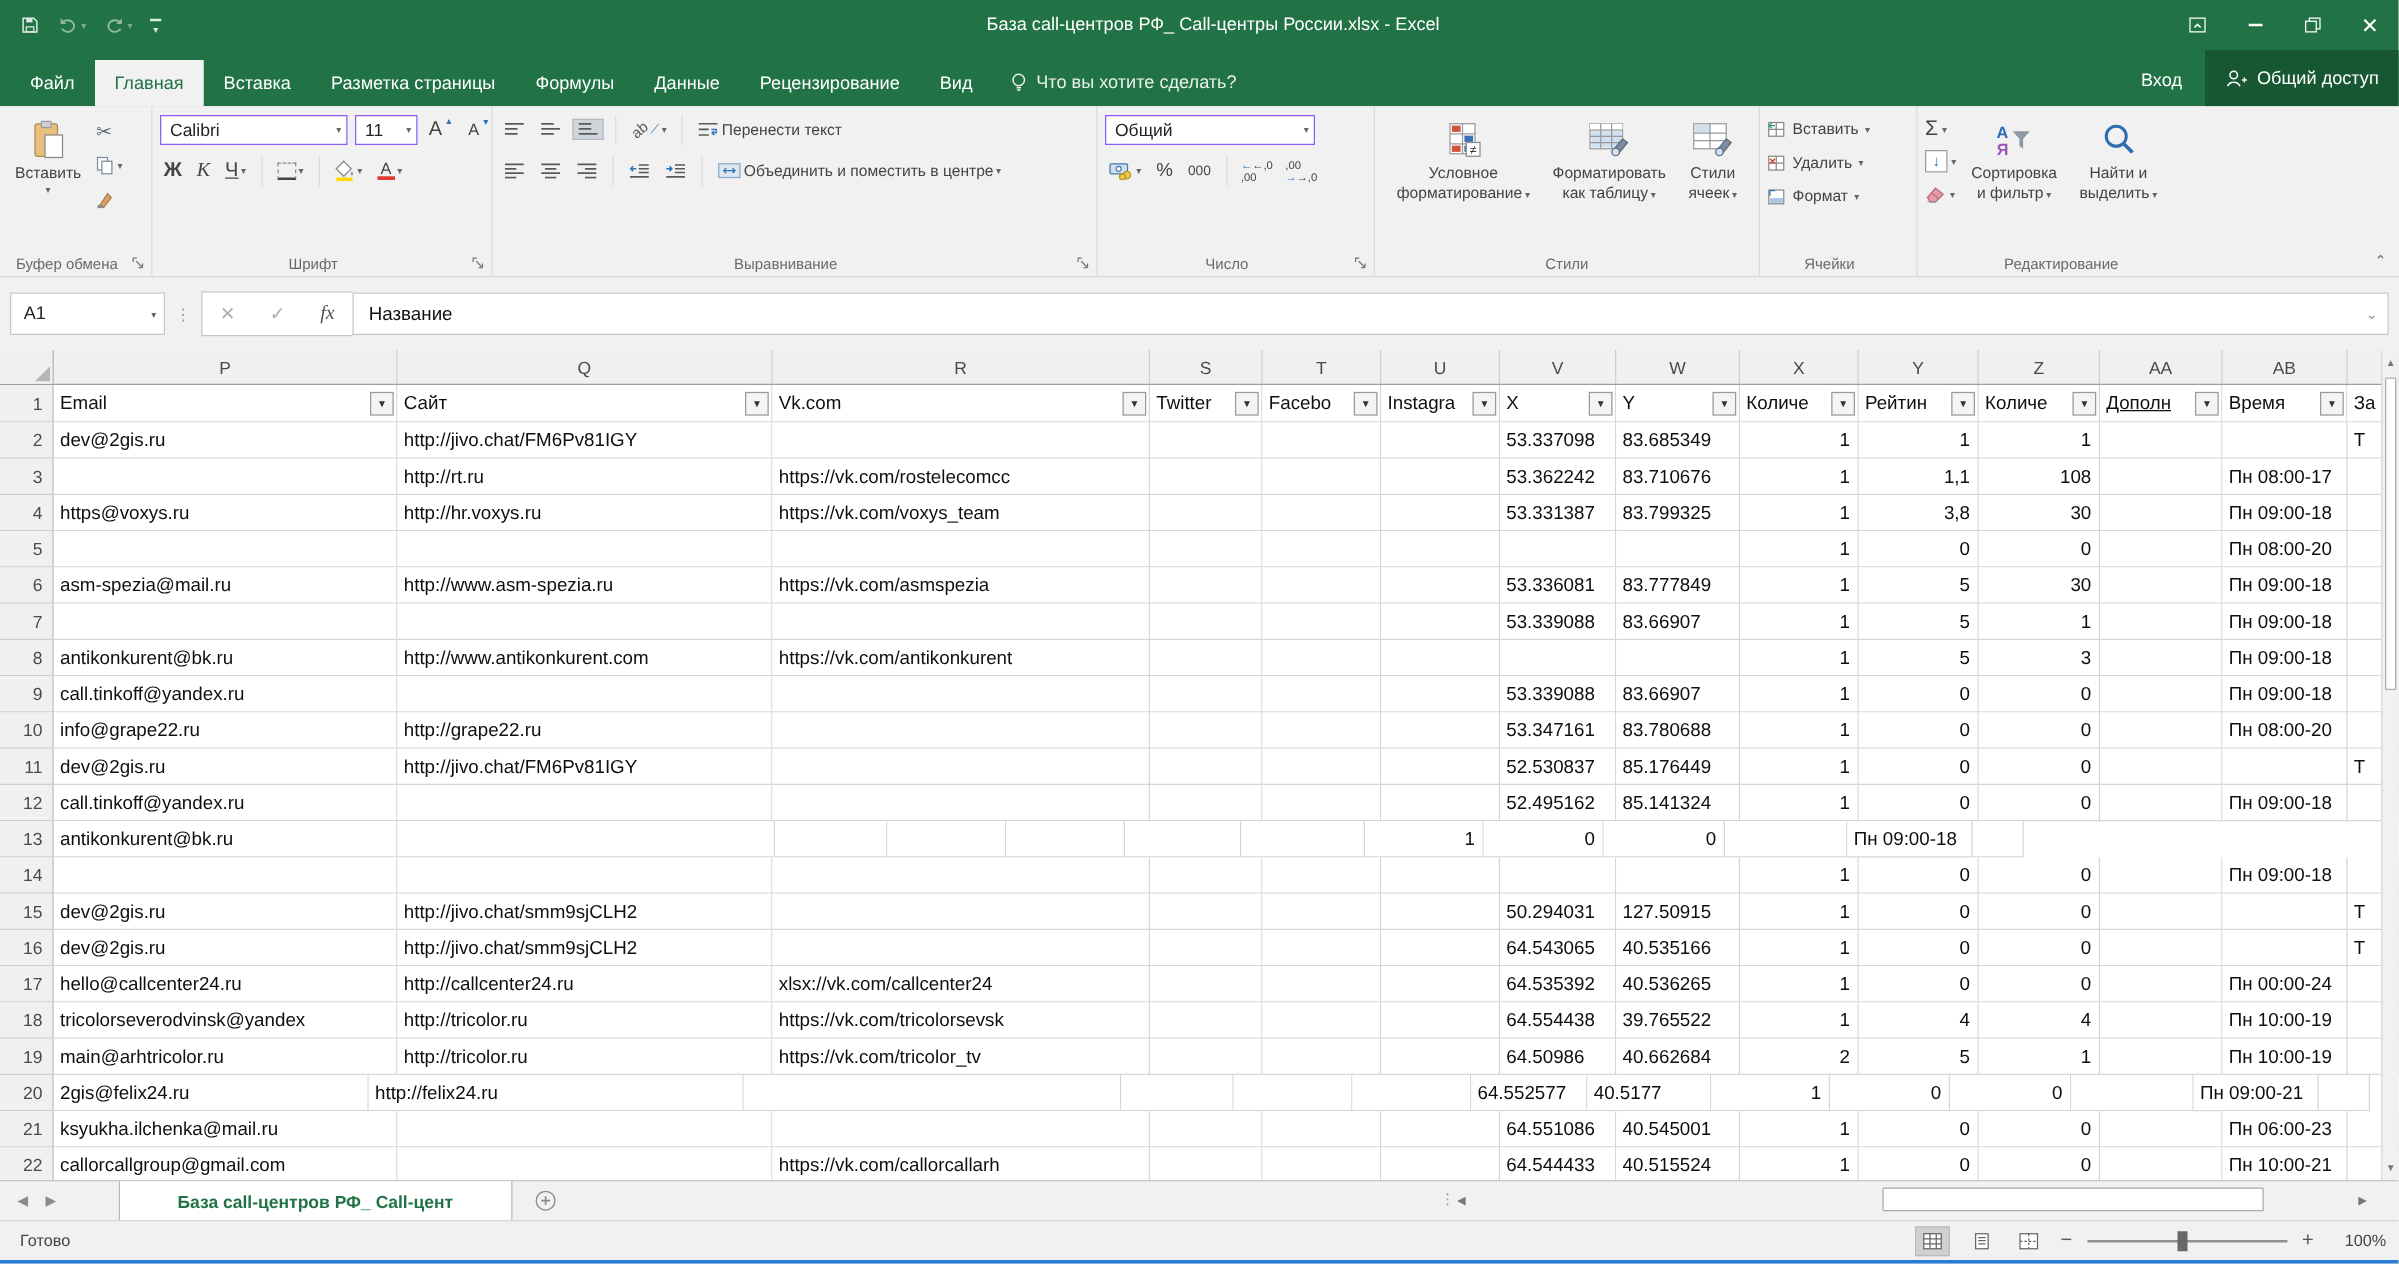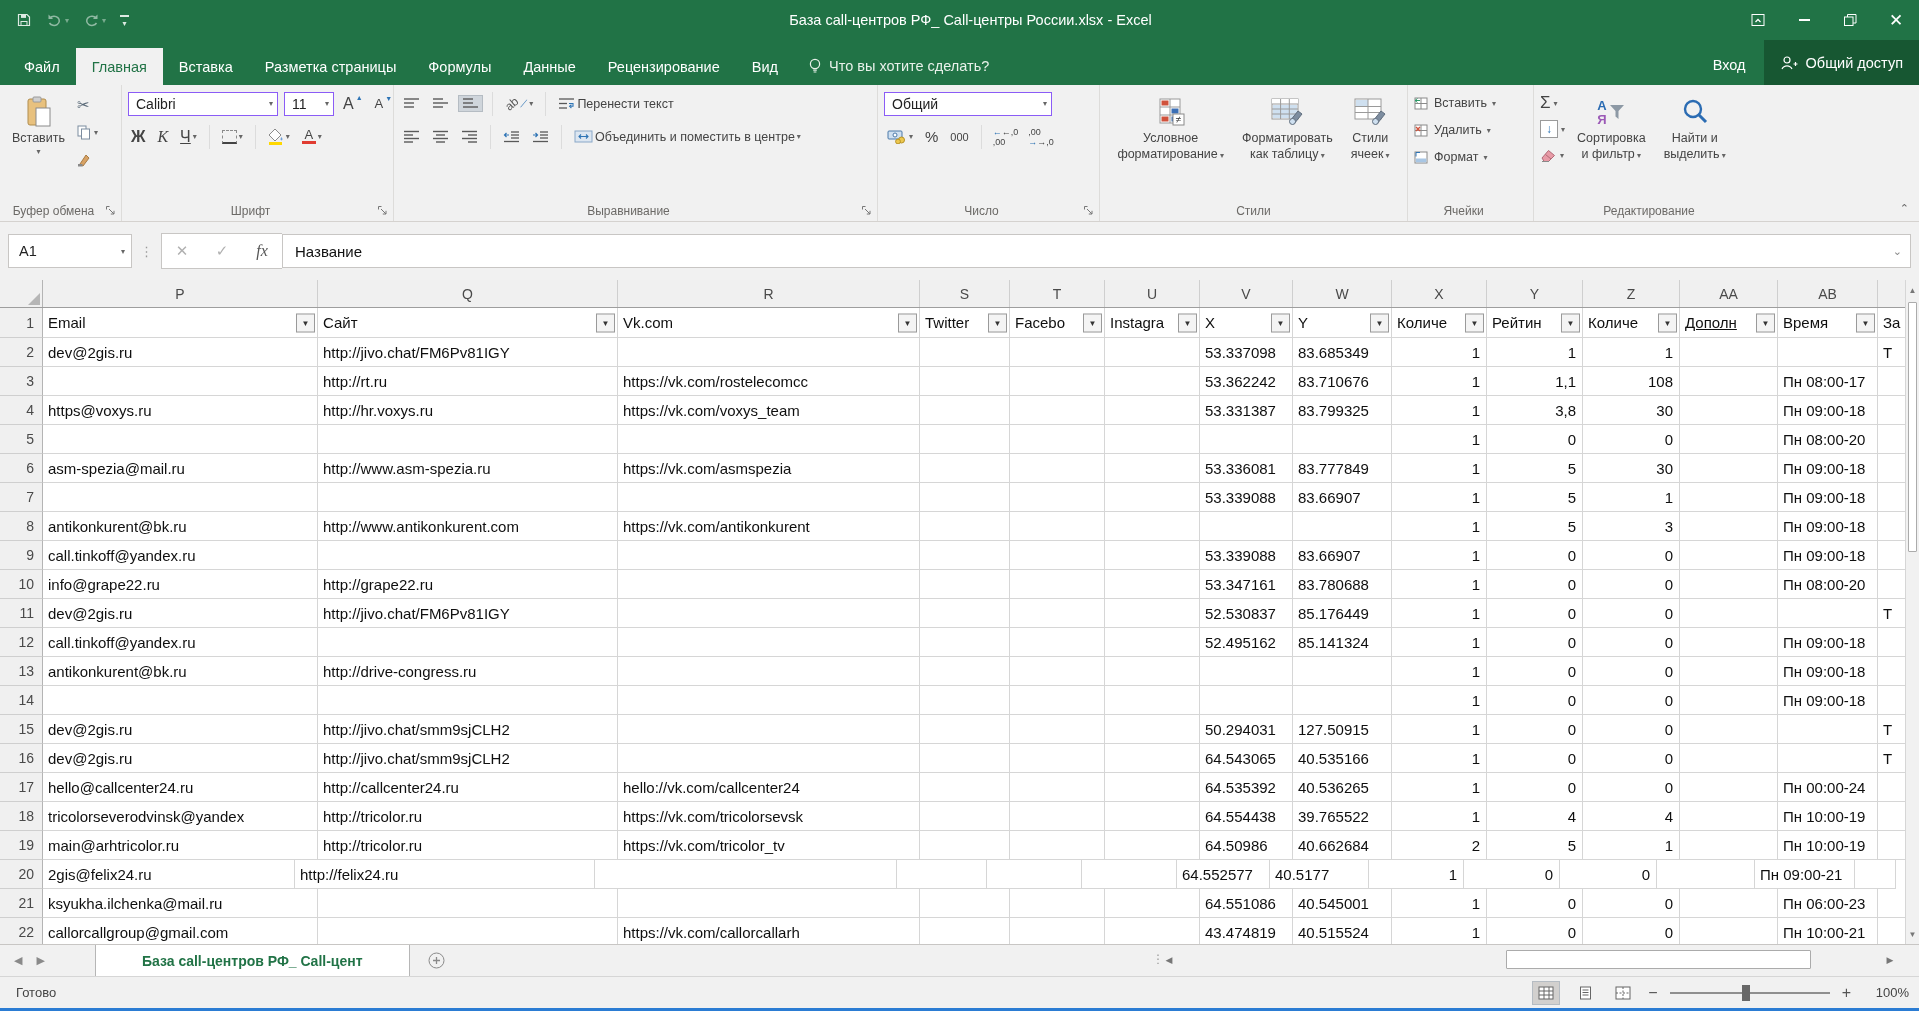--- a/index.html
+++ b/index.html
@@ -863,21 +863,20 @@
       <div class="g-cell ra" style="width: 95px;">1</div>
       <div class="g-cell ra" style="width: 96px;">0</div>
       <div class="g-cell ra" style="width: 97px;">0</div>
       <div class="g-cell" style="width: 98px;"></div>
       <div class="g-cell ov" style="width: 100px;">Пн 09:00-18</div>
       <div class="g-cell" style="width: 41px;"></div>
     </div>
     <div class="g-row">
       <div class="g-rn" style="width: 43px;">13</div>
       <div class="g-cell" style="width: 275px;">antikonkurent@bk.ru</div>
-      <div class="g-cell" style="width: 300px;">http://drive-congress.ru</div>
       <div class="g-cell" style="width: 302px;"></div>
       <div class="g-cell" style="width: 90px;"></div>
       <div class="g-cell" style="width: 95px;"></div>
       <div class="g-cell" style="width: 95px;"></div>
       <div class="g-cell" style="width: 93px;"></div>
       <div class="g-cell" style="width: 99px;"></div>
       <div class="g-cell ra" style="width: 95px;">1</div>
       <div class="g-cell ra" style="width: 96px;">0</div>
       <div class="g-cell ra" style="width: 97px;">0</div>
       <div class="g-cell" style="width: 98px;"></div>
@@ -932,21 +931,21 @@
       <div class="g-cell ra" style="width: 96px;">0</div>
       <div class="g-cell ra" style="width: 97px;">0</div>
       <div class="g-cell" style="width: 98px;"></div>
       <div class="g-cell ov" style="width: 100px;"></div>
       <div class="g-cell" style="width: 41px;">Т</div>
     </div>
     <div class="g-row">
       <div class="g-rn" style="width: 43px;">17</div>
       <div class="g-cell" style="width: 275px;">hello@callcenter24.ru</div>
       <div class="g-cell" style="width: 300px;">http://callcenter24.ru</div>
-      <div class="g-cell" style="width: 302px;">hello://vk.com/callcenter24</div>
+      <div class="g-cell" style="width: 302px;">xlsx://vk.com/callcenter24</div>
       <div class="g-cell" style="width: 90px;"></div>
       <div class="g-cell" style="width: 95px;"></div>
       <div class="g-cell" style="width: 95px;"></div>
       <div class="g-cell" style="width: 93px;">64.535392</div>
       <div class="g-cell" style="width: 99px;">40.536265</div>
       <div class="g-cell ra" style="width: 95px;">1</div>
       <div class="g-cell ra" style="width: 96px;">0</div>
       <div class="g-cell ra" style="width: 97px;">0</div>
       <div class="g-cell" style="width: 98px;"></div>
       <div class="g-cell ov" style="width: 100px;">Пн 00:00-24</div>
@@ -1021,21 +1020,21 @@
       <div class="g-cell" style="width: 41px;"></div>
     </div>
     <div class="g-row">
       <div class="g-rn" style="width: 43px;">22</div>
       <div class="g-cell" style="width: 275px;">callorcallgroup@gmail.com</div>
       <div class="g-cell" style="width: 300px;"></div>
       <div class="g-cell" style="width: 302px;">https://vk.com/callorcallarh</div>
       <div class="g-cell" style="width: 90px;"></div>
       <div class="g-cell" style="width: 95px;"></div>
       <div class="g-cell" style="width: 95px;"></div>
-      <div class="g-cell" style="width: 93px;">43.474819</div>
+      <div class="g-cell" style="width: 93px;">64.544433</div>
       <div class="g-cell" style="width: 99px;">40.515524</div>
       <div class="g-cell ra" style="width: 95px;">1</div>
       <div class="g-cell ra" style="width: 96px;">0</div>
       <div class="g-cell ra" style="width: 97px;">0</div>
       <div class="g-cell" style="width: 98px;"></div>
       <div class="g-cell ov" style="width: 100px;">Пн 10:00-21</div>
       <div class="g-cell" style="width: 41px;"></div>
     </div>
   </div>
 

